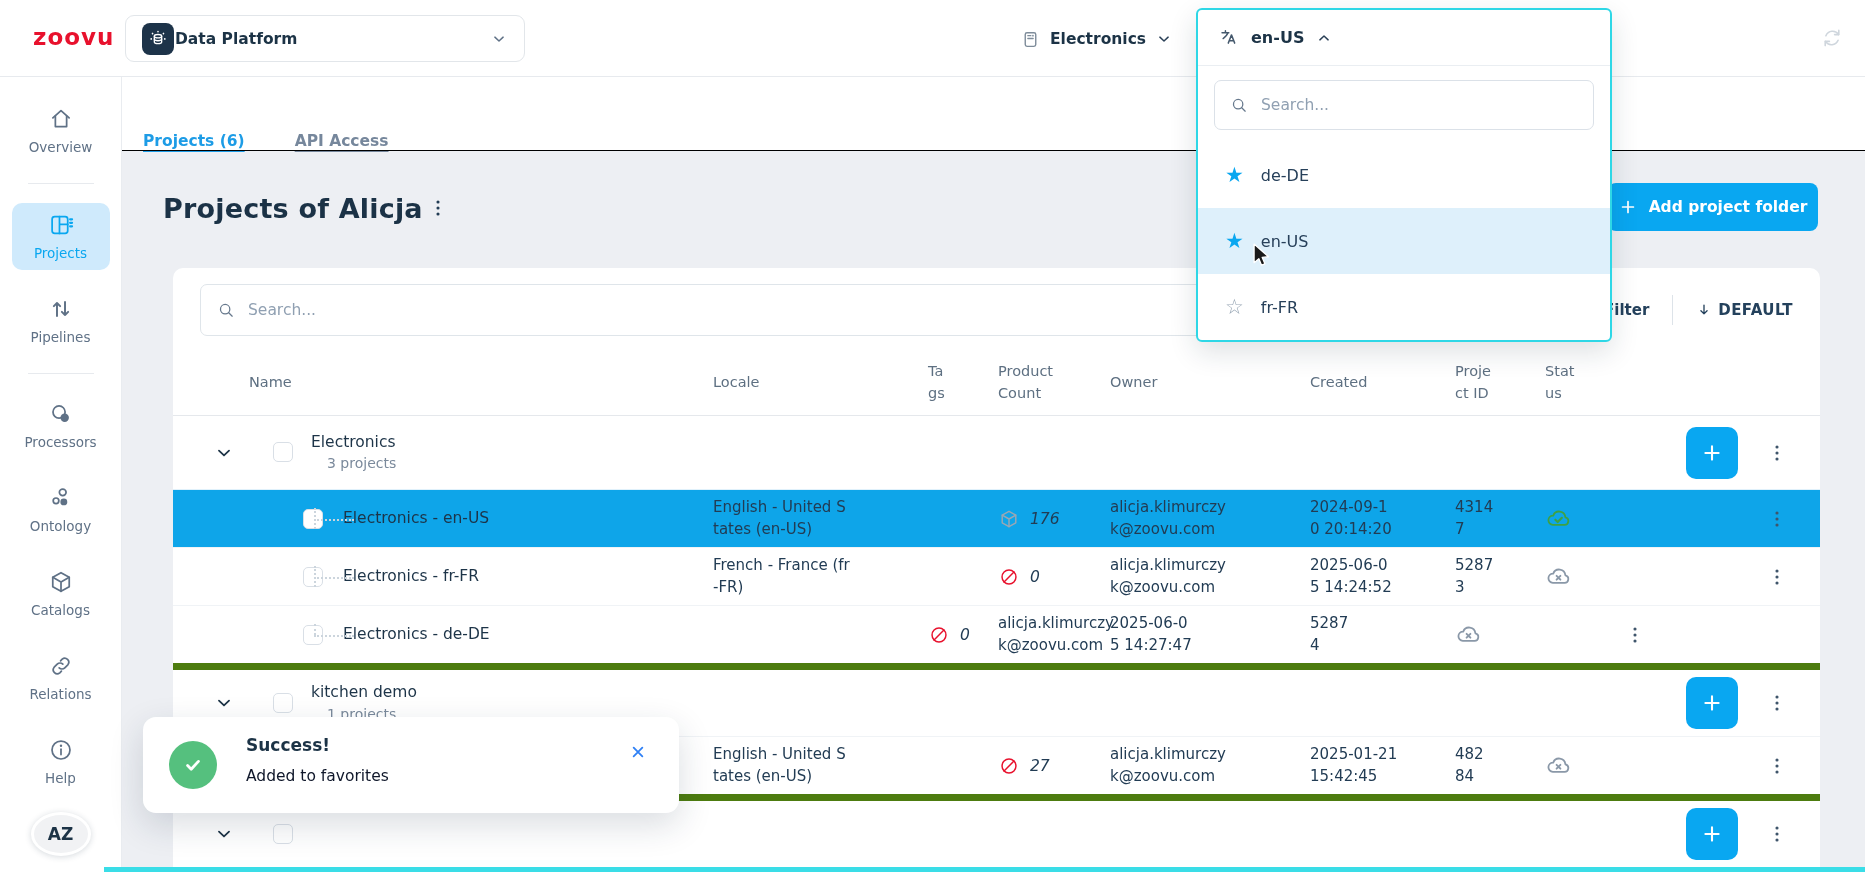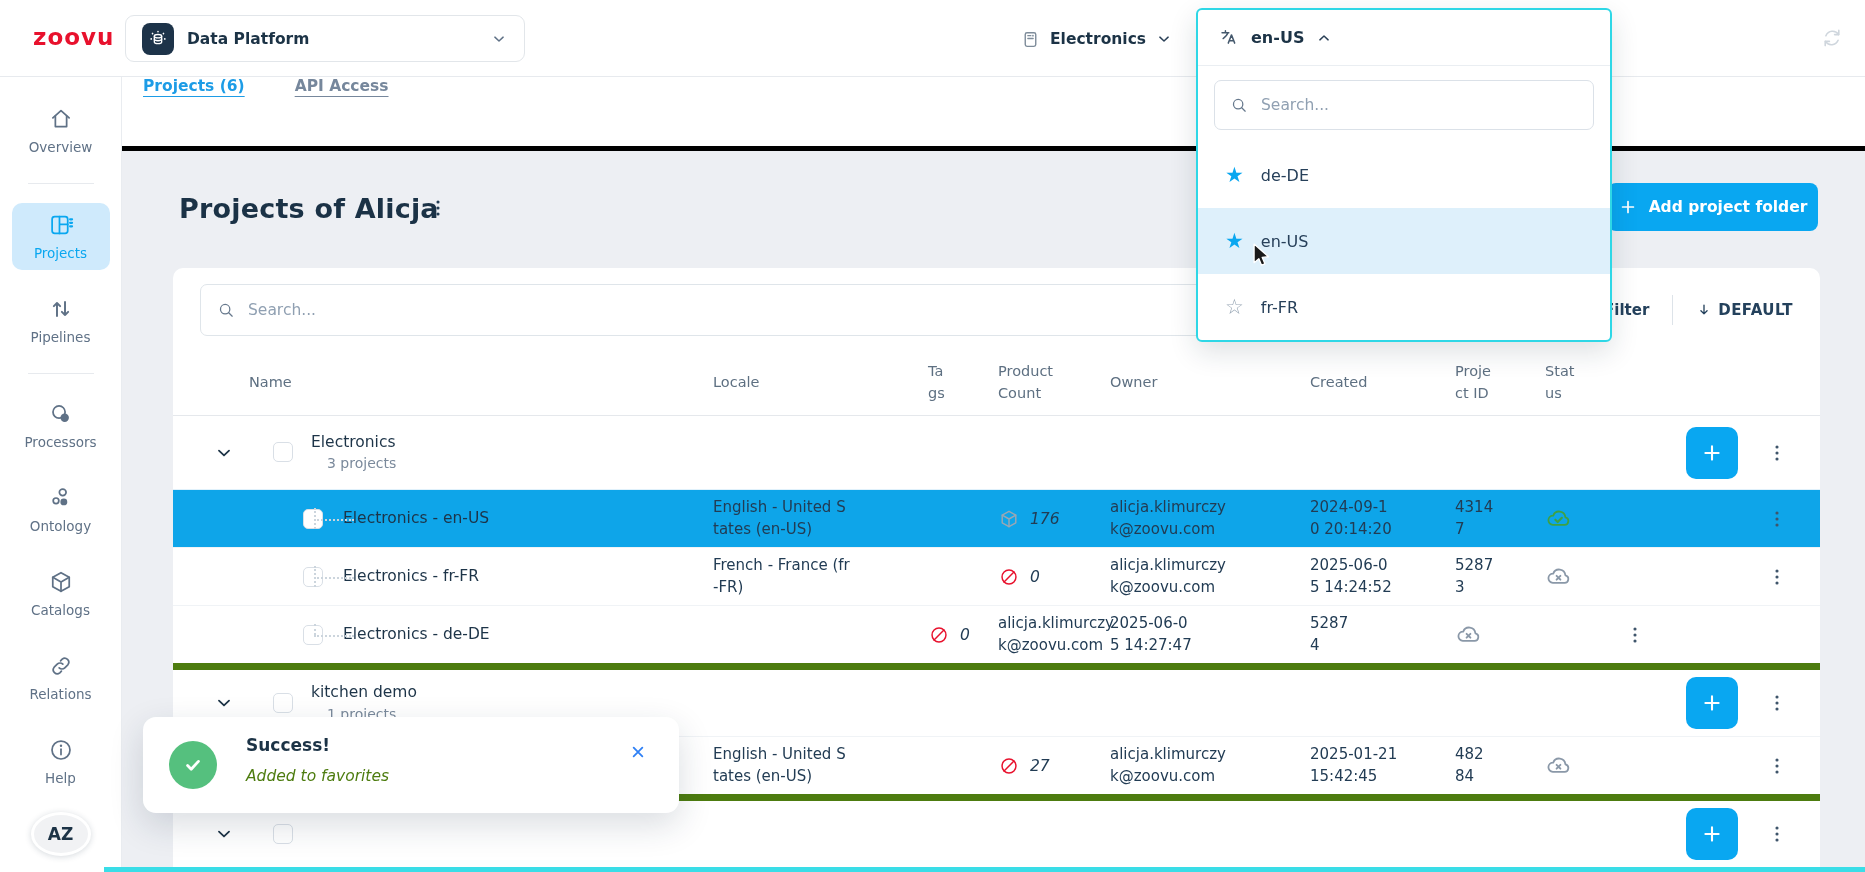--- a/index.html
+++ b/index.html
@@ -2,43 +2,43 @@
 <html><head>
 <meta charset="utf-8">
 <style>
   * { margin:0; padding:0; box-sizing:border-box; }
   html,body { width:1865px; height:872px; }
   body { font-family:"DejaVu Sans","Liberation Sans",sans-serif; background:#edeff3; overflow:hidden; position:relative; color:#223c54; }
 
   
   .topbar { position:absolute; left:0; top:0; width:1865px; height:77px; background:#fff; border-bottom:1px solid #e7eaee; z-index:10; }
   .logo { position:absolute; left:33px; top:24px; font-size:23px; font-weight:800; color:#e8112d; letter-spacing:1px; }
-  .app-selector { position:absolute; left:125px; top:15px; width:400px; height:47px; border:1px solid #e2e6ea; border-radius:9px; background:#fff; display:flex; align-items:center; padding:0 16px; gap:13px; cursor:pointer; }
+  .app-selector { position:absolute; left:125px; top:15px; width:400px; height:47px; border:1px solid #e2e6ea; border-radius:9px; background:#fff; display:flex; align-items:center; padding:0 16px; gap:1px; cursor:pointer; }
   .app-selector .appicon { width:32px; height:32px; border-radius:8px; background:#1d3349; display:flex; align-items:center; justify-content:center; color:#fff; }
   .app-selector .applabel { font-size:15.5px; font-weight:700; color:#1c3346; flex:1; }
   .ws-selector { position:absolute; left:1020px; top:22px; height:34px; display:flex; align-items:center; gap:9px; cursor:pointer; }
   .ws-selector .wslabel { font-size:15.5px; font-weight:700; color:#1c3346; }
   .refresh { position:absolute; left:1820px; top:26px; color:#cfd6dd; }
 
   
   .sidebar { position:absolute; left:0; top:77px; width:122px; height:795px; background:#fff; border-right:1px solid #e9ecf0; z-index:9; display:flex; flex-direction:column; align-items:center; padding-top:20px; }
   .side-item { display:flex; flex-direction:column; align-items:center; gap:7px; color:#5f7186; font-size:13.5px; margin-bottom:17px; cursor:pointer; width:98px; padding:9px 0; border-radius:10px; }
   .side-item .sicon { width:26px; height:26px; }
   .side-item.active { background:#cfeafc; color:#0aa7f0;align-items:center; }
   .side-divider { width:66px; height:1px; background:#e7eaee; margin:2px 0 19px; }
   .avatar { margin-top:auto; margin-bottom:16px; width:60px; height:60px; border-radius:50%; background:#f1f2f4; border:3px solid #fff; box-shadow:0 1px 6px rgba(30,50,70,.18); display:flex; align-items:center; justify-content:center; font-size:17px; font-weight:600; color:#1c3346; cursor:pointer; }
 
   
-  .tabsrow { position:absolute; left:122px; top:77px; width:1743px; height:74px; background:#fff; border-bottom:5px solid #000000; display:flex; align-items:flex-start; gap:50px; padding-left:21px; }
+  .tabsrow { position:absolute; left:122px; top:77px; width:1743px; height:74px; background:#fff; border-bottom:1px solid #000000; display:flex; align-items:flex-end; gap:50px; padding-left:21px; }
   .tab { font-size:15.5px; font-weight:700; text-decoration:underline; text-underline-offset:5px; cursor:pointer; color:#76879c; }
   .tab.active { color:#1d9ce6; }
 
   
   .content { position:absolute; left:122px; top:151px; width:1743px; height:721px; }
-  .page-title { position:absolute; left:57px; top:42px; font-size:27px; font-weight:700; color:#1b3246; letter-spacing:.2px; }
+  .page-title { position:absolute; left:41px; top:42px; font-size:27px; font-weight:700; color:#1b3246; letter-spacing:.2px; }
   .title-kebab { position:absolute; left:305px; top:46px; color:#223c54; cursor:pointer; }
   .add-btn { position:absolute; left:1486px; top:32px; width:210px; height:48px; background:#09a7f1; border:none; border-radius:8px; color:#fff; font-size:15.5px; font-weight:700; display:flex; align-items:center; justify-content:center; gap:12px; cursor:pointer; font-family:inherit; }
 
   .card { position:absolute; left:51px; top:117px; width:1647px; height:604px; background:#fff; border-radius:10px 10px 0 0; }
   .toolbar { display:flex; align-items:center; padding:16px 27px 14px; }
   .search-wrap { flex:1; height:52px; border:1px solid #dfe5ea; border-radius:7px; display:flex; align-items:center; gap:12px; padding:0 16px; margin-right:22px; }
   .search-wrap input { border:none; outline:none; flex:1; font-size:15.5px; font-family:inherit; color:#223c54; background:transparent; }
   .search-wrap input::placeholder { color:#90a0b2; }
   .filter-label { font-size:15px; font-weight:700; color:#24415c; cursor:pointer; }
   .vdiv { width:1px; height:30px; background:#dde3e9; margin:0 23px; }
@@ -87,21 +87,21 @@
   .star { font-size:21px; line-height:1; }
   .star.filled { color:#0aa7f0; }
   .star.outline { color:#9aa8b6; }
 
   .cursor-arrow { position:absolute; left:1253px; top:243px; z-index:100; pointer-events:none; }
 
   
   .toast { position:absolute; left:143px; top:717px; width:536px; height:96px; background:#fff; border-radius:13px; box-shadow:0 12px 34px rgba(25,45,70,.16); z-index:60; }
   .toast .tcircle { position:absolute; left:26px; top:24px; width:48px; height:48px; border-radius:50%; background:#55c07e; display:flex; align-items:center; justify-content:center; color:#fff; }
   .toast .ttitle { position:absolute; left:103px; top:18px; font-size:17px; font-weight:700; color:#1c3346; }
-  .toast .tmsg { position:absolute; left:103px; top:50px; font-size:15.5px; color:#4d7c0f;font-style:italic; }
+  .toast .tmsg { position:absolute; left:103px; top:50px; font-size:15.5px; color:#0f172a; }
   .toast .tclose { position:absolute; right:32px; top:26px; color:#2f80f5; cursor:pointer; }
 
   .bottom-strip { position:absolute; left:104px; right:0; bottom:0; height:5px; background:#3adde7; z-index:40; }
 
   svg { display:block; }
 </style>
 </head>
 <body>
 
 <div class="topbar">

